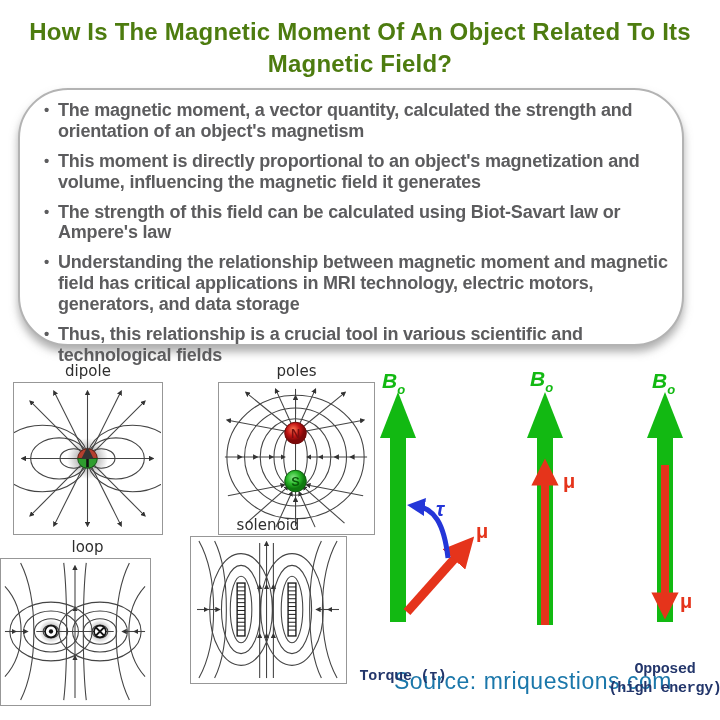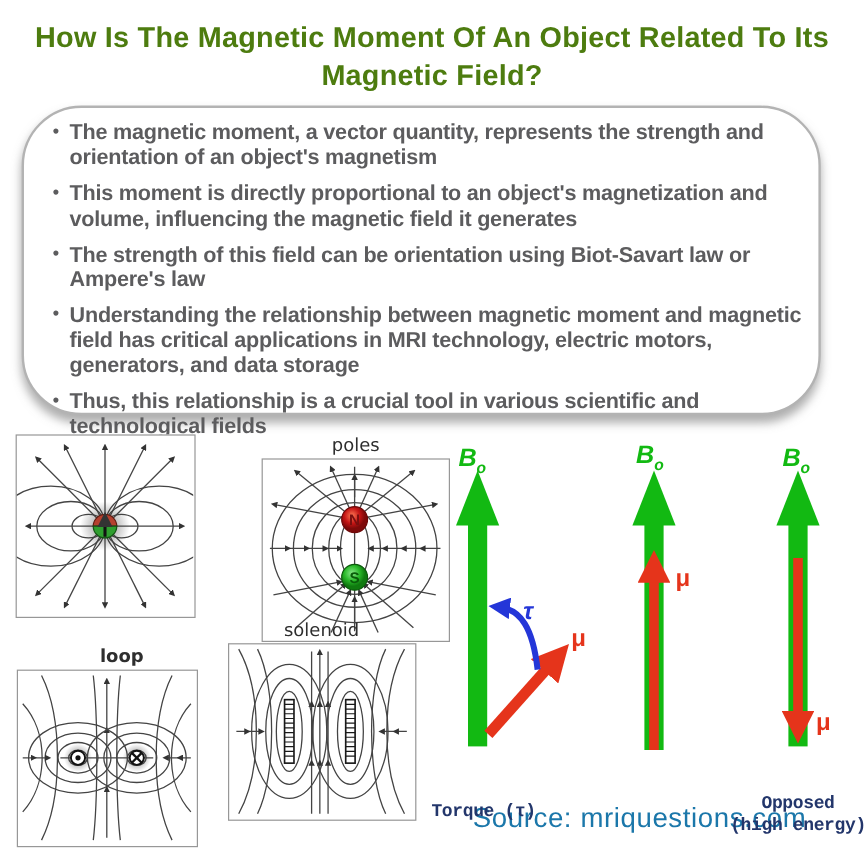--- a/index.html
+++ b/index.html
@@ -68,41 +68,42 @@
       </radialGradient>
     </defs>
   </svg>
 
   <div class="title">How Is The Magnetic Moment Of An Object Related To Its Magnetic Field?</div>
 
   <div class="info-box"></div>
   <div class="bullets">
     <div class="bullet">
       <span class="dot">•</span>
-      <span class="btxt">The magnetic moment, a vector quantity, represents the strength and orientation of an object's magnetism</span>
+      <span class="btxt">The magnetic moment, a vector quantity, calculated the strength and orientation of an object's magnetism</span>
     </div>
     <div class="bullet">
       <span class="dot">•</span>
       <span class="btxt">This moment is directly proportional to an object's magnetization and volume, influencing the magnetic field it generates</span>
     </div>
     <div class="bullet">
       <span class="dot">•</span>
-      <span class="btxt">The strength of this field can be orientation using Biot-Savart law or Ampere's law</span>
+      <span class="btxt">The strength of this field can be calculated using Biot-Savart law or Ampere's law</span>
     </div>
     <div class="bullet">
       <span class="dot">•</span>
       <span class="btxt">Understanding the relationship between magnetic moment and magnetic field has critical applications in MRI technology, electric motors, generators, and data storage</span>
     </div>
     <div class="bullet">
       <span class="dot">•</span>
       <span class="btxt">Thus, this relationship is a crucial tool in various scientific and technological fields</span>
     </div>
   </div>
 
   <div class="panel" style="left:13px;top:362px;width:150px;">
+    <div class="panel-label">dipole</div>
     <div class="panel-box" style="width:150px;height:153px;">
       <svg width="147" height="150" viewBox="0 0 150 153">
         <g class="flines">
           <line x1="75" y1="77" x2="75" y2="9" marker-end="url(#ma)"></line>
           <line x1="75" y1="77" x2="75" y2="145" marker-end="url(#ma)"></line>
           <line x1="75" y1="77" x2="9" y2="77" marker-end="url(#ma)"></line>
           <line x1="75" y1="77" x2="141" y2="77" marker-end="url(#ma)"></line>
           <line x1="75" y1="77" x2="17" y2="19" marker-end="url(#ma)"></line>
           <line x1="75" y1="77" x2="41" y2="9" marker-end="url(#ma)"></line>
           <line x1="75" y1="77" x2="109" y2="9" marker-end="url(#ma)"></line>
@@ -161,21 +162,21 @@
           <text x="78" y="56" text-anchor="middle" font-size="13" font-weight="bold" fill="#7a0f0f">N</text>
         </g>
         <g>
           <circle cx="78" cy="100" r="11" fill="url(#ballGreen)" stroke="#0c5a0c" stroke-width="1"></circle>
           <text x="78" y="105" text-anchor="middle" font-size="13" font-weight="bold" fill="#0a5c0a">S</text>
         </g>
       </svg>
     </div>
   </div>
 
-  <div class="panel" style="left:14px;top:538px;width:175px;font-weight:bold;">
+  <div class="panel" style="left:0;top:538px;width:175px;">
     <div class="panel-label">loop</div>
     <div class="panel-box" style="width:151px;height:148px;">
       <svg width="148" height="145" viewBox="0 0 151 148">
         <g class="flines">
           <polyline points="75.5,142 75.5,100 75.5,50 75.5,8" marker-mid="url(#ma)" marker-end="url(#ma)"></polyline>
           <path d="M64,144 C 68,110 68,38 64,4"></path>
           <path d="M87,144 C 83,110 83,38 87,4"></path>
           <path d="M20,144 C 38,108 38,40 20,4"></path>
           <path d="M131,144 C 113,108 113,40 131,4"></path>
           <path d="M4,120 C 26,96 26,52 4,28"></path>

